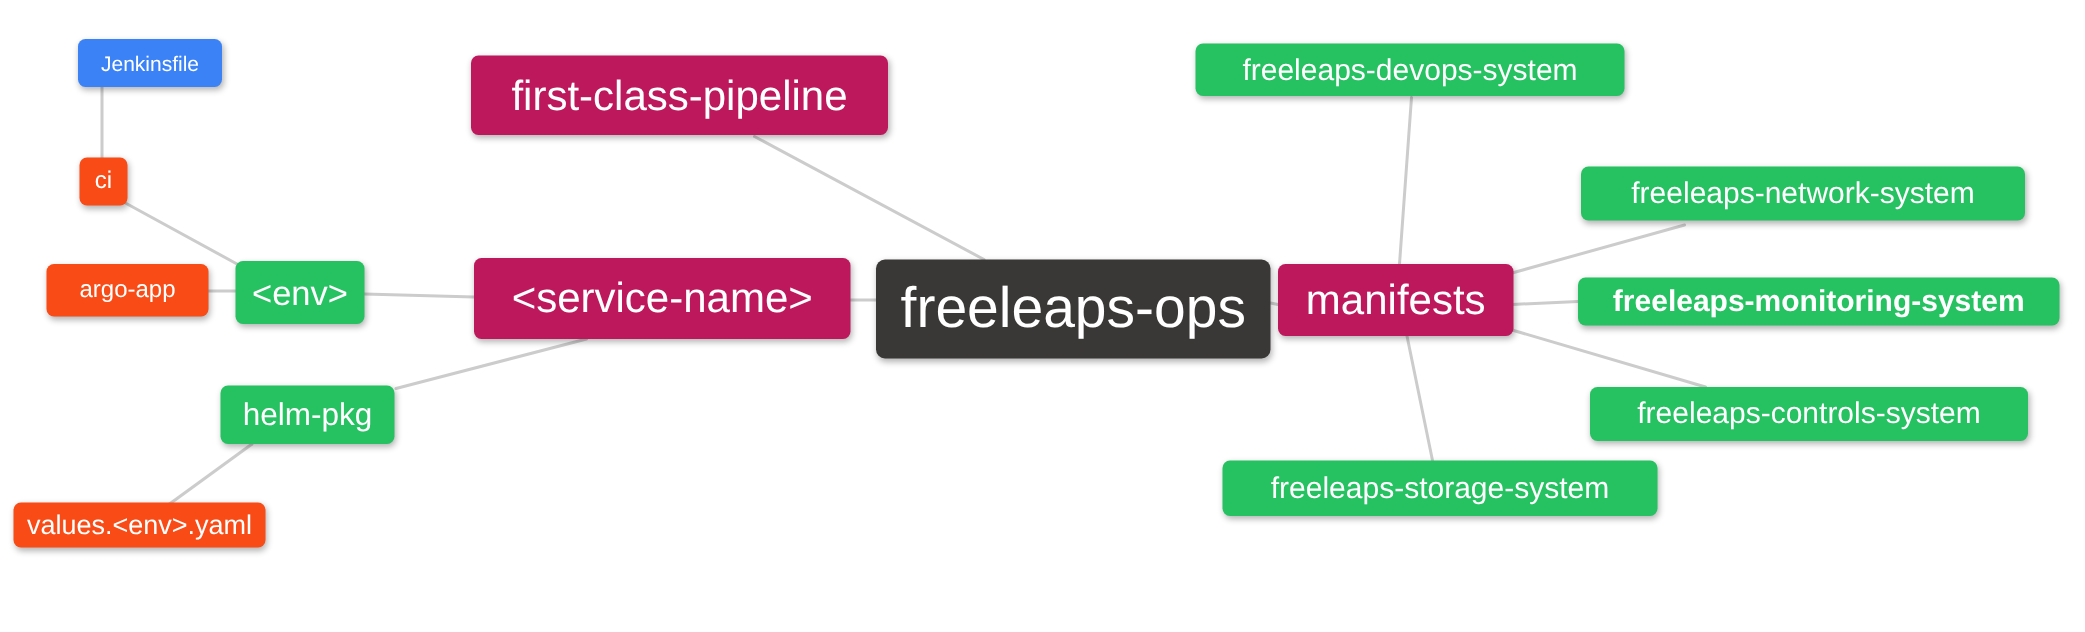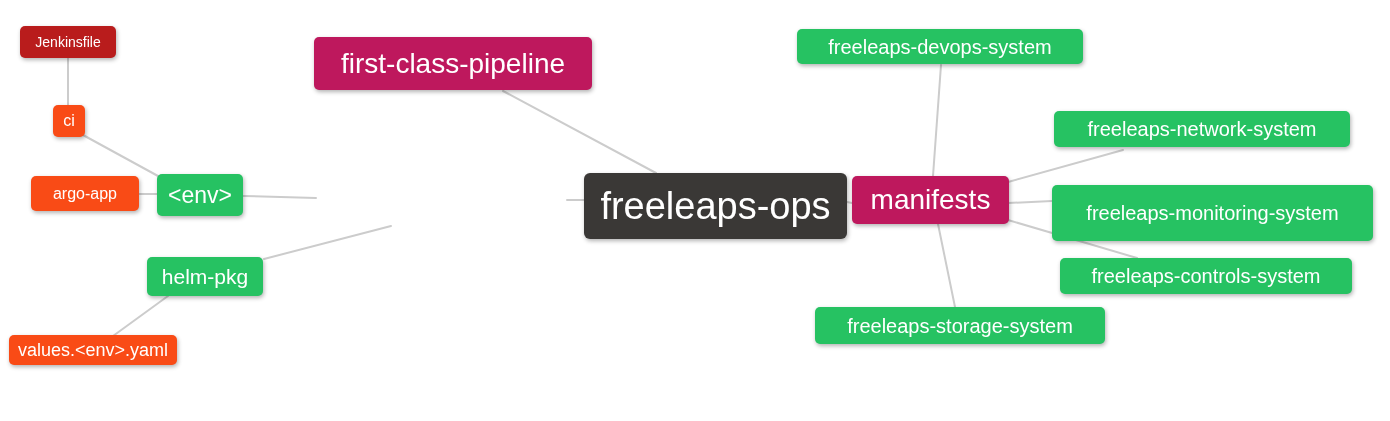--- a/index.html
+++ b/index.html
@@ -16,39 +16,39 @@
     position:absolute;
     display:flex;align-items:center;justify-content:center;
     color:#ffffff;
     border-radius:5px;
     box-shadow:1px 2px 4px rgba(0,0,0,0.3);
     white-space:nowrap;
     box-sizing:border-box;
     cursor:pointer;
     line-height:1;
   }
-  .n-orange{background:#b91c1c;}
+  .n-orange{background:#3b82f6;margin-left:32px;}
   .n-red{background:#f94b16;}
   .n-green{background:#26c262;}
   .n-blue{background:#be185d;}
   .n-dark{background:#3a3836;border-radius:6px;}
 
   .nd-jenkinsfile{left:20px;top:26px;width:96px;height:32px;font-size:14px;}
   .nd-ci{left:53px;top:105px;width:32px;height:32px;font-size:16px;}
   .nd-argo{left:31px;top:176px;width:108px;height:35px;font-size:16px;}
   .nd-env{left:157px;top:174px;width:86px;height:42px;font-size:23px;}
   .nd-helm{left:147px;top:257px;width:116px;height:39px;font-size:21px;}
   .nd-values{left:9px;top:335px;width:168px;height:30px;font-size:18px;}
   .nd-fcp{left:314px;top:37px;width:278px;height:53px;font-size:28px;}
   .nd-service{left:316px;top:172px;width:251px;height:54px;font-size:28px;}
   .nd-ops{left:584px;top:173px;width:263px;height:66px;font-size:38px;}
   .nd-manifests{left:852px;top:176px;width:157px;height:48px;font-size:28px;}
   .nd-devops{left:797px;top:29px;width:286px;height:35px;font-size:20px;text-align:center;}
   .nd-network{left:1054px;top:111px;width:296px;height:36px;font-size:20px;}
-  .nd-monitoring{left:1052px;top:185px;width:321px;height:56px;font-size:20px;}
+  .nd-monitoring{left:1052px;top:185px;width:321px;height:32px;font-size:20px;font-weight:bold;}
   .nd-controls{left:1060px;top:258px;width:292px;height:36px;font-size:20px;}
   .nd-storage{left:815px;top:307px;width:290px;height:37px;font-size:20px;}
 </style>
 </head>
 <body>
 
 <div class="canvas">
 
   <svg class="edges" viewBox="0 0 1390 421">
     <line x1="68" y1="57" x2="68" y2="106"></line>
@@ -67,20 +67,21 @@
     <line x1="938" y1="224" x2="955" y2="307"></line>
   </svg>
 
   <div class="node n-orange nd-jenkinsfile">Jenkinsfile</div>
   <div class="node n-red    nd-ci">ci</div>
   <div class="node n-red    nd-argo">argo-app</div>
   <div class="node n-green  nd-env">&lt;env&gt;</div>
   <div class="node n-green  nd-helm">helm-pkg</div>
   <div class="node n-red    nd-values">values.&lt;env&gt;.yaml</div>
   <div class="node n-blue   nd-fcp">first-class-pipeline</div>
+  <div class="node n-blue   nd-service">&lt;service-name&gt;</div>
   <div class="node n-dark   nd-ops">freeleaps-ops</div>
   <div class="node n-blue   nd-manifests">manifests</div>
   <div class="node n-green  nd-devops">freeleaps-devops-system</div>
   <div class="node n-green  nd-network">freeleaps-network-system</div>
   <div class="node n-green  nd-monitoring">freeleaps-monitoring-system</div>
   <div class="node n-green  nd-storage">freeleaps-storage-system</div>
   <div class="node n-green  nd-controls">freeleaps-controls-system</div>
 
 </div>
 

